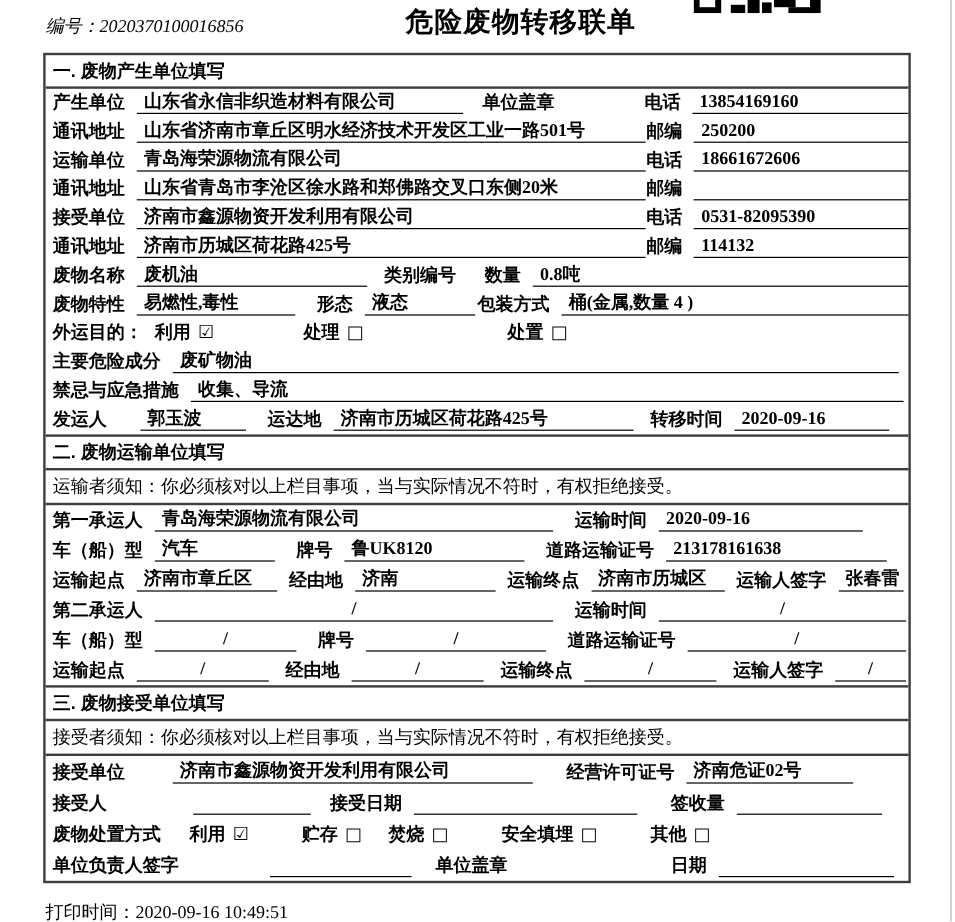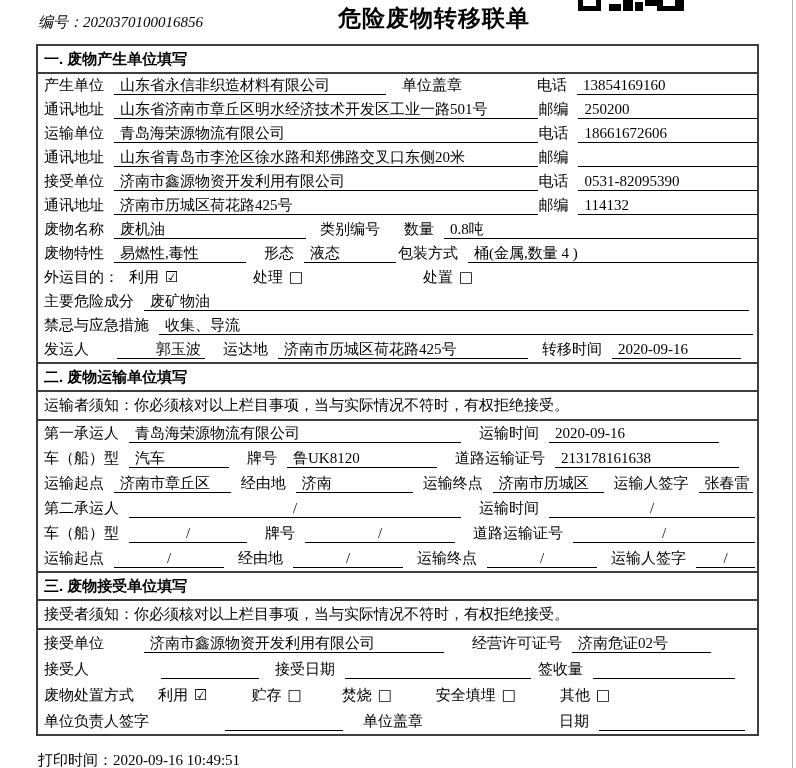--- a/index.html
+++ b/index.html
@@ -20,21 +20,21 @@
     position:absolute;left:36px;top:44px;width:719px;
     border:2px solid #3d3d3d;background:#fff;
   }
   .sec-h{
     font-family:"Liberation Sans","DejaVu Sans",sans-serif;
     font-weight:bold;font-size:15px;padding:4px 6px 3px 6px;
     border-bottom:2px solid #3d3d3d;
   }
   .sec-h.mid{border-top:2px solid #3d3d3d;}
   .note{padding:4px 6px 4px 6px;border-bottom:2px solid #3d3d3d;height:19px;}
-  .row{display:flex;align-items:flex-end;height:24px;padding:0 0 3px 6px;box-sizing:border-box;}
+  .row{display:flex;align-items:flex-end;height:24px;padding:0 0 3px 6px;box-sizing:border-box;font-weight:bold;}
   .s2 .row{height:25px;}
   .s3 .row{height:26px;}
   .lbl{white-space:nowrap;padding-right:10px;}
   .u{
     border-bottom:1px solid #000;white-space:nowrap;
     padding:0 4px 0 6px;box-sizing:border-box;line-height:18px;overflow:hidden;
   }
   .grow{flex:1 1 auto;}
   .c{text-align:center;padding:0 2px;}
   .ra{margin-left:auto;}
@@ -145,21 +145,21 @@
     </div>
 
     <div class="row">
       <span class="lbl">禁忌与应急措施</span>
       <span class="u grow" style="margin-right:4px">收集、导流</span>
     </div>
 
 
     <div class="row">
       <span class="lbl">发运人</span>
-      <span class="u" style="width:88px;margin-left:18px;text-align:right">郭玉波</span>
+      <span class="u" style="width:88px;margin-left:18px;text-align:left">郭玉波</span>
       <span class="lbl" style="margin-left:18px">运达地</span>
       <span class="u" style="width:250px">济南市历城区荷花路425号</span>
       <span class="lbl" style="margin-left:14px">转移时间</span>
       <span class="u grow" style="margin-right:16px">2020-09-16</span>
     </div>
   </div>
 
   <div class="sec s2">
     <div class="sec-h mid">二. 废物运输单位填写</div>
     <div class="note">运输者须知：你必须核对以上栏目事项，当与实际情况不符时，有权拒绝接受。</div>
@@ -228,33 +228,33 @@
       <span class="u" style="width:300px;margin-left:30px">济南市鑫源物资开发利用有限公司</span>
       <span class="lbl" style="margin-left:28px">经营许可证号</span>
       <span class="u grow" style="margin-right:46px">济南危证02号</span>
     </div>
 
     <div class="row">
       <span class="lbl">接受人</span>
       <span class="u" style="width:98px;margin-left:62px"></span>
       <span class="lbl" style="margin-left:16px">接受日期</span>
       <span class="u" style="width:186px"></span>
-      <span class="lbl" style="margin-left:7px">签收量</span>
+      <span class="lbl" style="margin-left:28px">签收量</span>
       <span class="u grow" style="margin-right:22px"></span>
     </div>
 
     <div class="row">
       <span class="lbl">废物处置方式</span>
       <span class="opt" style="margin-left:14px">
         <span>利用</span><span class="box">☑</span>
       </span>
       <span class="opt" style="margin-left:44px">
         <span>贮存</span><span class="box">□</span>
       </span>
-      <span class="opt" style="margin-left:40px">
+      <span class="opt" style="margin-left:22px">
         <span>焚烧</span><span class="box">□</span>
       </span>
       <span class="opt" style="margin-left:44px">
         <span>安全填埋</span><span class="box">□</span>
       </span>
       <span class="opt" style="margin-left:44px">
         <span>其他</span><span class="box">□</span>
       </span>
     </div>
 

